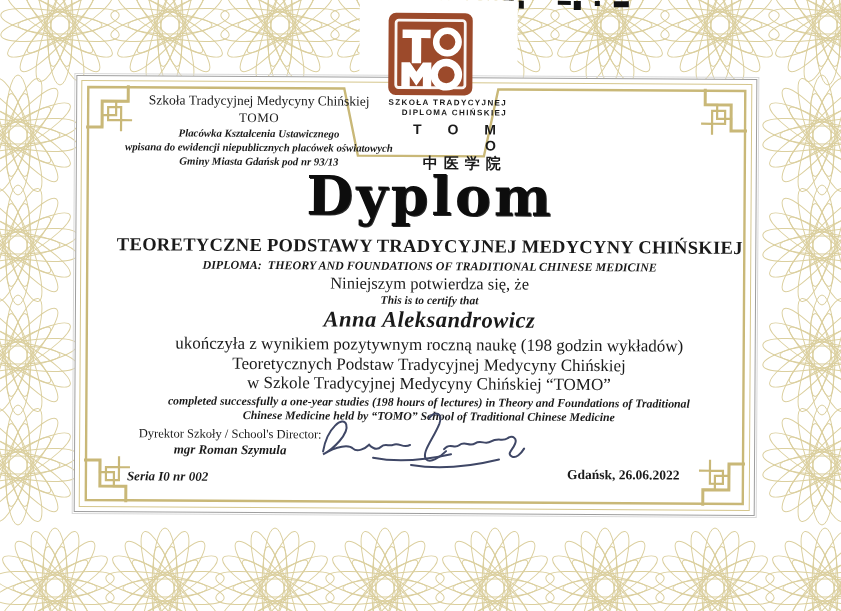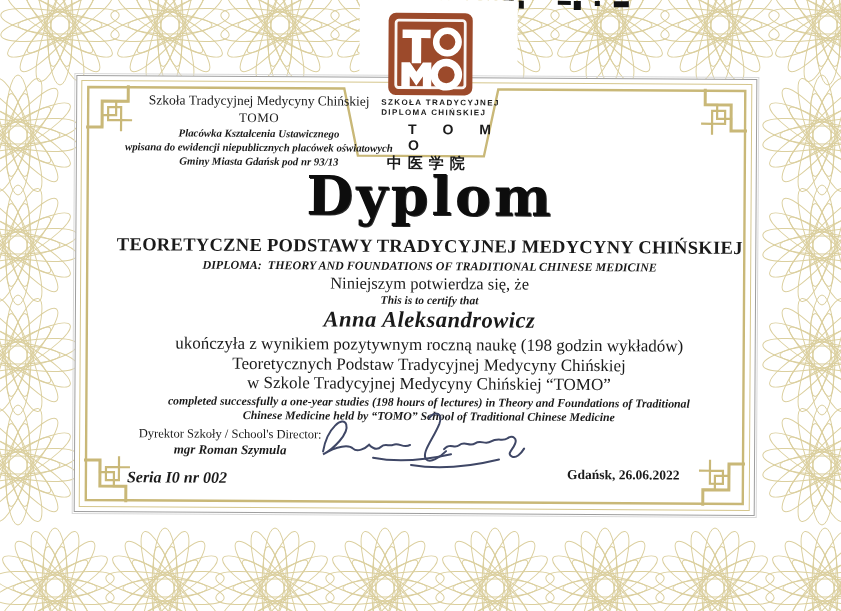--- a/index.html
+++ b/index.html
@@ -20,21 +20,21 @@
   .panel{position:absolute;left:75px;top:77px;width:679px;height:435px;
          background:#fff;border:1px solid #9e9e9e;outline:1px solid #d9d9d9;outline-offset:1px;}
   .frame-svg{position:absolute;left:0;top:0;width:679px;height:435px;}
   
   .issuer{position:absolute;left:12px;top:16px;width:340px;text-align:center;line-height:1.25;}
   .issuer .l1{font-size:13.5px;}
   .issuer .l2{font-size:13px;letter-spacing:.5px;}
   .issuer .sm{font-size:10.8px;font-style:italic;font-weight:600;line-height:1.3;}
   
   .seal{position:absolute;left:385px;top:11px;width:88px;height:86px;}
-  .logo-caption{position:absolute;left:352px;top:98px;width:154px;text-align:left;margin-left:28px;}
+  .logo-caption{position:absolute;left:352px;top:98px;width:154px;text-align:right;}
   .logo-caption .cap{font-size:8px;font-weight:bold;letter-spacing:1.4px;line-height:1.25;
                      font-family:"Liberation Sans",sans-serif;}
   .logo-caption .tomo{font-size:14px;font-weight:bold;letter-spacing:11px;padding-left:27px;
                       margin-top:3px;font-family:"Liberation Sans",sans-serif;}
   .logo-caption .cn{font-size:15px;letter-spacing:6px;padding-left:6px;margin-top:1px;font-weight:bold;}
   
   .center-stack{position:absolute;left:14px;top:0;width:679px;text-align:center;}
   .dyplom{position:absolute;left:0;top:86px;width:100%;
           font-family:"DejaVu Serif",serif;font-weight:bold;font-size:54px;
           letter-spacing:3px;color:#0d0d0d;text-shadow:1px 1px 0 #2a2a2a;}
@@ -43,21 +43,21 @@
   .certify-pl{position:absolute;left:0;top:196px;width:100%;font-size:16.5px;}
   .certify-en{position:absolute;left:0;top:216px;width:100%;font-size:11.5px;font-style:italic;font-weight:600;}
   .recipient{position:absolute;left:0;top:229px;width:100%;font-size:22.5px;font-weight:bold;font-style:italic;letter-spacing:.5px;}
   .body-pl{position:absolute;left:0;top:257px;width:100%;font-size:17px;line-height:19.5px;}
   .body-en{position:absolute;left:0;top:318px;width:100%;font-size:11.8px;font-style:italic;font-weight:600;line-height:13.5px;}
   
   .director{position:absolute;left:30px;top:349px;width:250px;text-align:center;line-height:1.3;}
   .director .lbl{font-size:12.5px;}
   .director .nm{font-size:13px;font-weight:bold;font-style:italic;}
   .signature{position:absolute;left:238px;top:330px;width:215px;height:64px;}
-  .series{position:absolute;left:52px;top:392px;font-size:16px;font-weight:bold;font-style:italic;}
+  .series{position:absolute;left:52px;top:392px;font-size:13px;font-weight:bold;font-style:italic;}
   .place-date{position:absolute;left:492px;top:388px;width:190px;font-size:13.5px;font-weight:600;}
   
   .crop-frag{position:absolute;background:#111;}
 </style>
 </head>
 <body>
 
 <svg id="guilloche" viewBox="0 0 841 611" xmlns="http://www.w3.org/2000/svg">
   <defs>
     <g id="rosette" stroke="#dbcf9e" stroke-width="1" fill="none">

